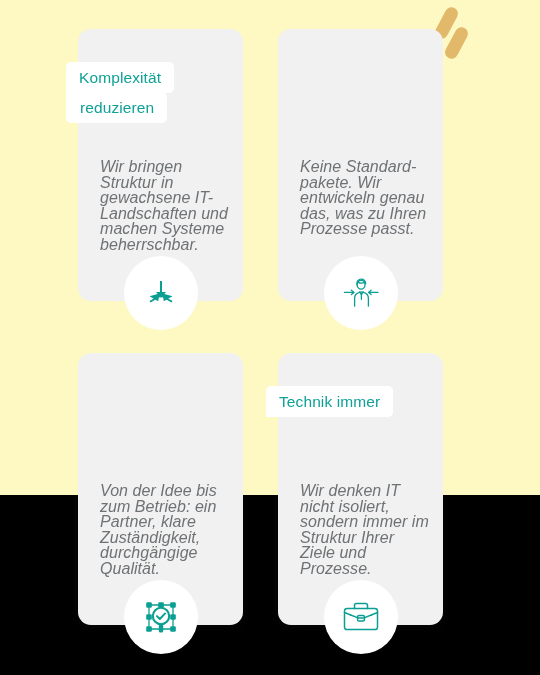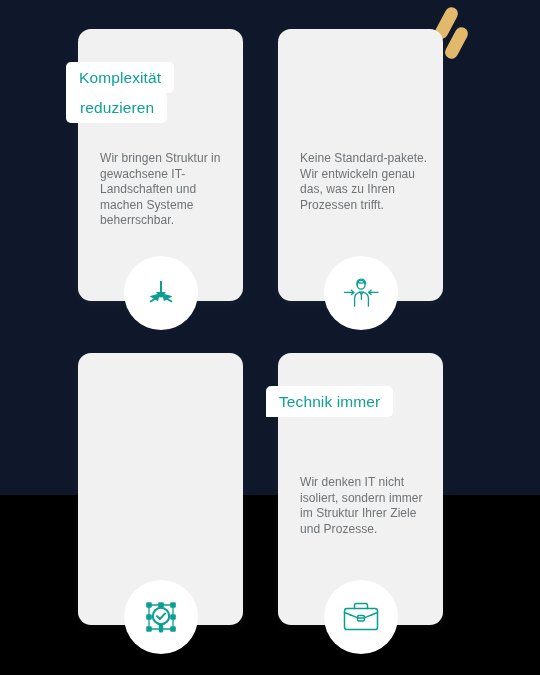--- a/index.html
+++ b/index.html
@@ -5,21 +5,21 @@
   * { box-sizing: border-box; margin: 0; padding: 0; }
   html, body {
     width: 540px; height: 675px;
     background: #000000;
     font-family: "Liberation Sans", sans-serif;
     overflow: hidden;
   }
   .stage {
     position: relative;
     width: 540px; height: 495px;
-    background: #0f172a;
+    background: #fef9c3;
   }
 
   
   .deco {
     position: absolute;
     left: 428px; top: 4px;
     width: 52px; height: 60px;
     pointer-events: none;
   }
   .deco .bar {
@@ -68,26 +68,27 @@
     font-weight: 400;
     letter-spacing: 0.1px;
     padding: 5px 13px 5px 13px;
   }
   .title .line.l0 { border-radius: 5px 5px 5px 0; }
   .title .line.l1 { border-radius: 0 5px 5px 5px; margin-top: -1px; padding-left: 14px; }
 
   .body {
     position: absolute;
     left: 22px;
-    top: 122px;
+    top: 130px;
     width: 132px;
     color: #6e7275;
-    font-size: 12px;
+    font-size: 16px;
     line-height: 15.6px;
     letter-spacing: 0.05px;
+    font-style: italic;
   }
 
   .icon-badge {
     position: absolute;
     left: 50%;
     transform: translateX(-50%);
     bottom: -29px;
     width: 74px; height: 74px;
     border-radius: 50%;
     background: #ffffff;
@@ -127,40 +128,41 @@
               <path d="M19.6 18.6l1.2 7.7 8.7-5z"></path>
             </g>
           </svg>
         </span>
       </div>
     </div>
 
     <div class="card c1">
       <div class="title">
       </div>
-      <div class="body">Keine Standard-pakete. Wir entwickeln genau das, was zu Ihren Prozessen trifft.</div>
+      <div class="body">Keine Standard-pakete. Wir entwickeln genau das, was zu Ihren Prozesse passt.</div>
       <div class="icon-badge">
         <span>
           <svg width="42" height="38" viewBox="0 0 42 38" fill="none" stroke="#0b9e93" stroke-width="1.3" stroke-linecap="round" stroke-linejoin="round">
             <path d="M17.2 10.5c0-2.4 1.9-4.2 3.9-4.2s3.9 1.8 3.9 4.2c0 2.6-1.7 4.6-3.9 4.6s-3.9-2-3.9-4.6z"></path>
             <path d="M16.9 10.8c-.5-3.3 1.6-5.6 4.3-5.6 2.6 0 4.6 1.8 4.5 4.6"></path>
             <path d="M18.2 8.3c1.6.8 4.6 1.1 6.8-.2"></path>
             <path d="M14.6 32.2v-7.6c0-3.1 2.2-5.6 4.9-6.2l2-.5 2 .5c2.7.6 4.9 3.1 4.9 6.2v7.6"></path>
             <path d="M19.5 17.9l1.9 2.4 2-2.4"></path>
             <path d="M21.4 20.3v5"></path>
             <path d="M4.5 18.4h9.2"></path>
             <path d="M11.4 16.2l2.5 2.2-2.5 2.2"></path>
             <path d="M38 18.4h-9.2"></path>
             <path d="M31.1 16.2l-2.5 2.2 2.5 2.2"></path>
           </svg>
         </span>
       </div>
     </div>
 
     <div class="card c2">
+      <div class="body">Von der Idee bis zum Betrieb: ein Partner, klare Zuständigkeit, durchgängige Qualität.</div>
       <div class="icon-badge">
         <span>
           <svg width="40" height="40" viewBox="0 0 40 40" fill="none">
             <g stroke="#0b9e93" stroke-width="1.3" stroke-linecap="round">
               <path d="M8 8h24"></path>
               <path d="M8 32h24"></path>
               <path d="M8 8v24"></path>
               <path d="M32 8v24"></path>
             </g>
             <g fill="#0b9e93">

